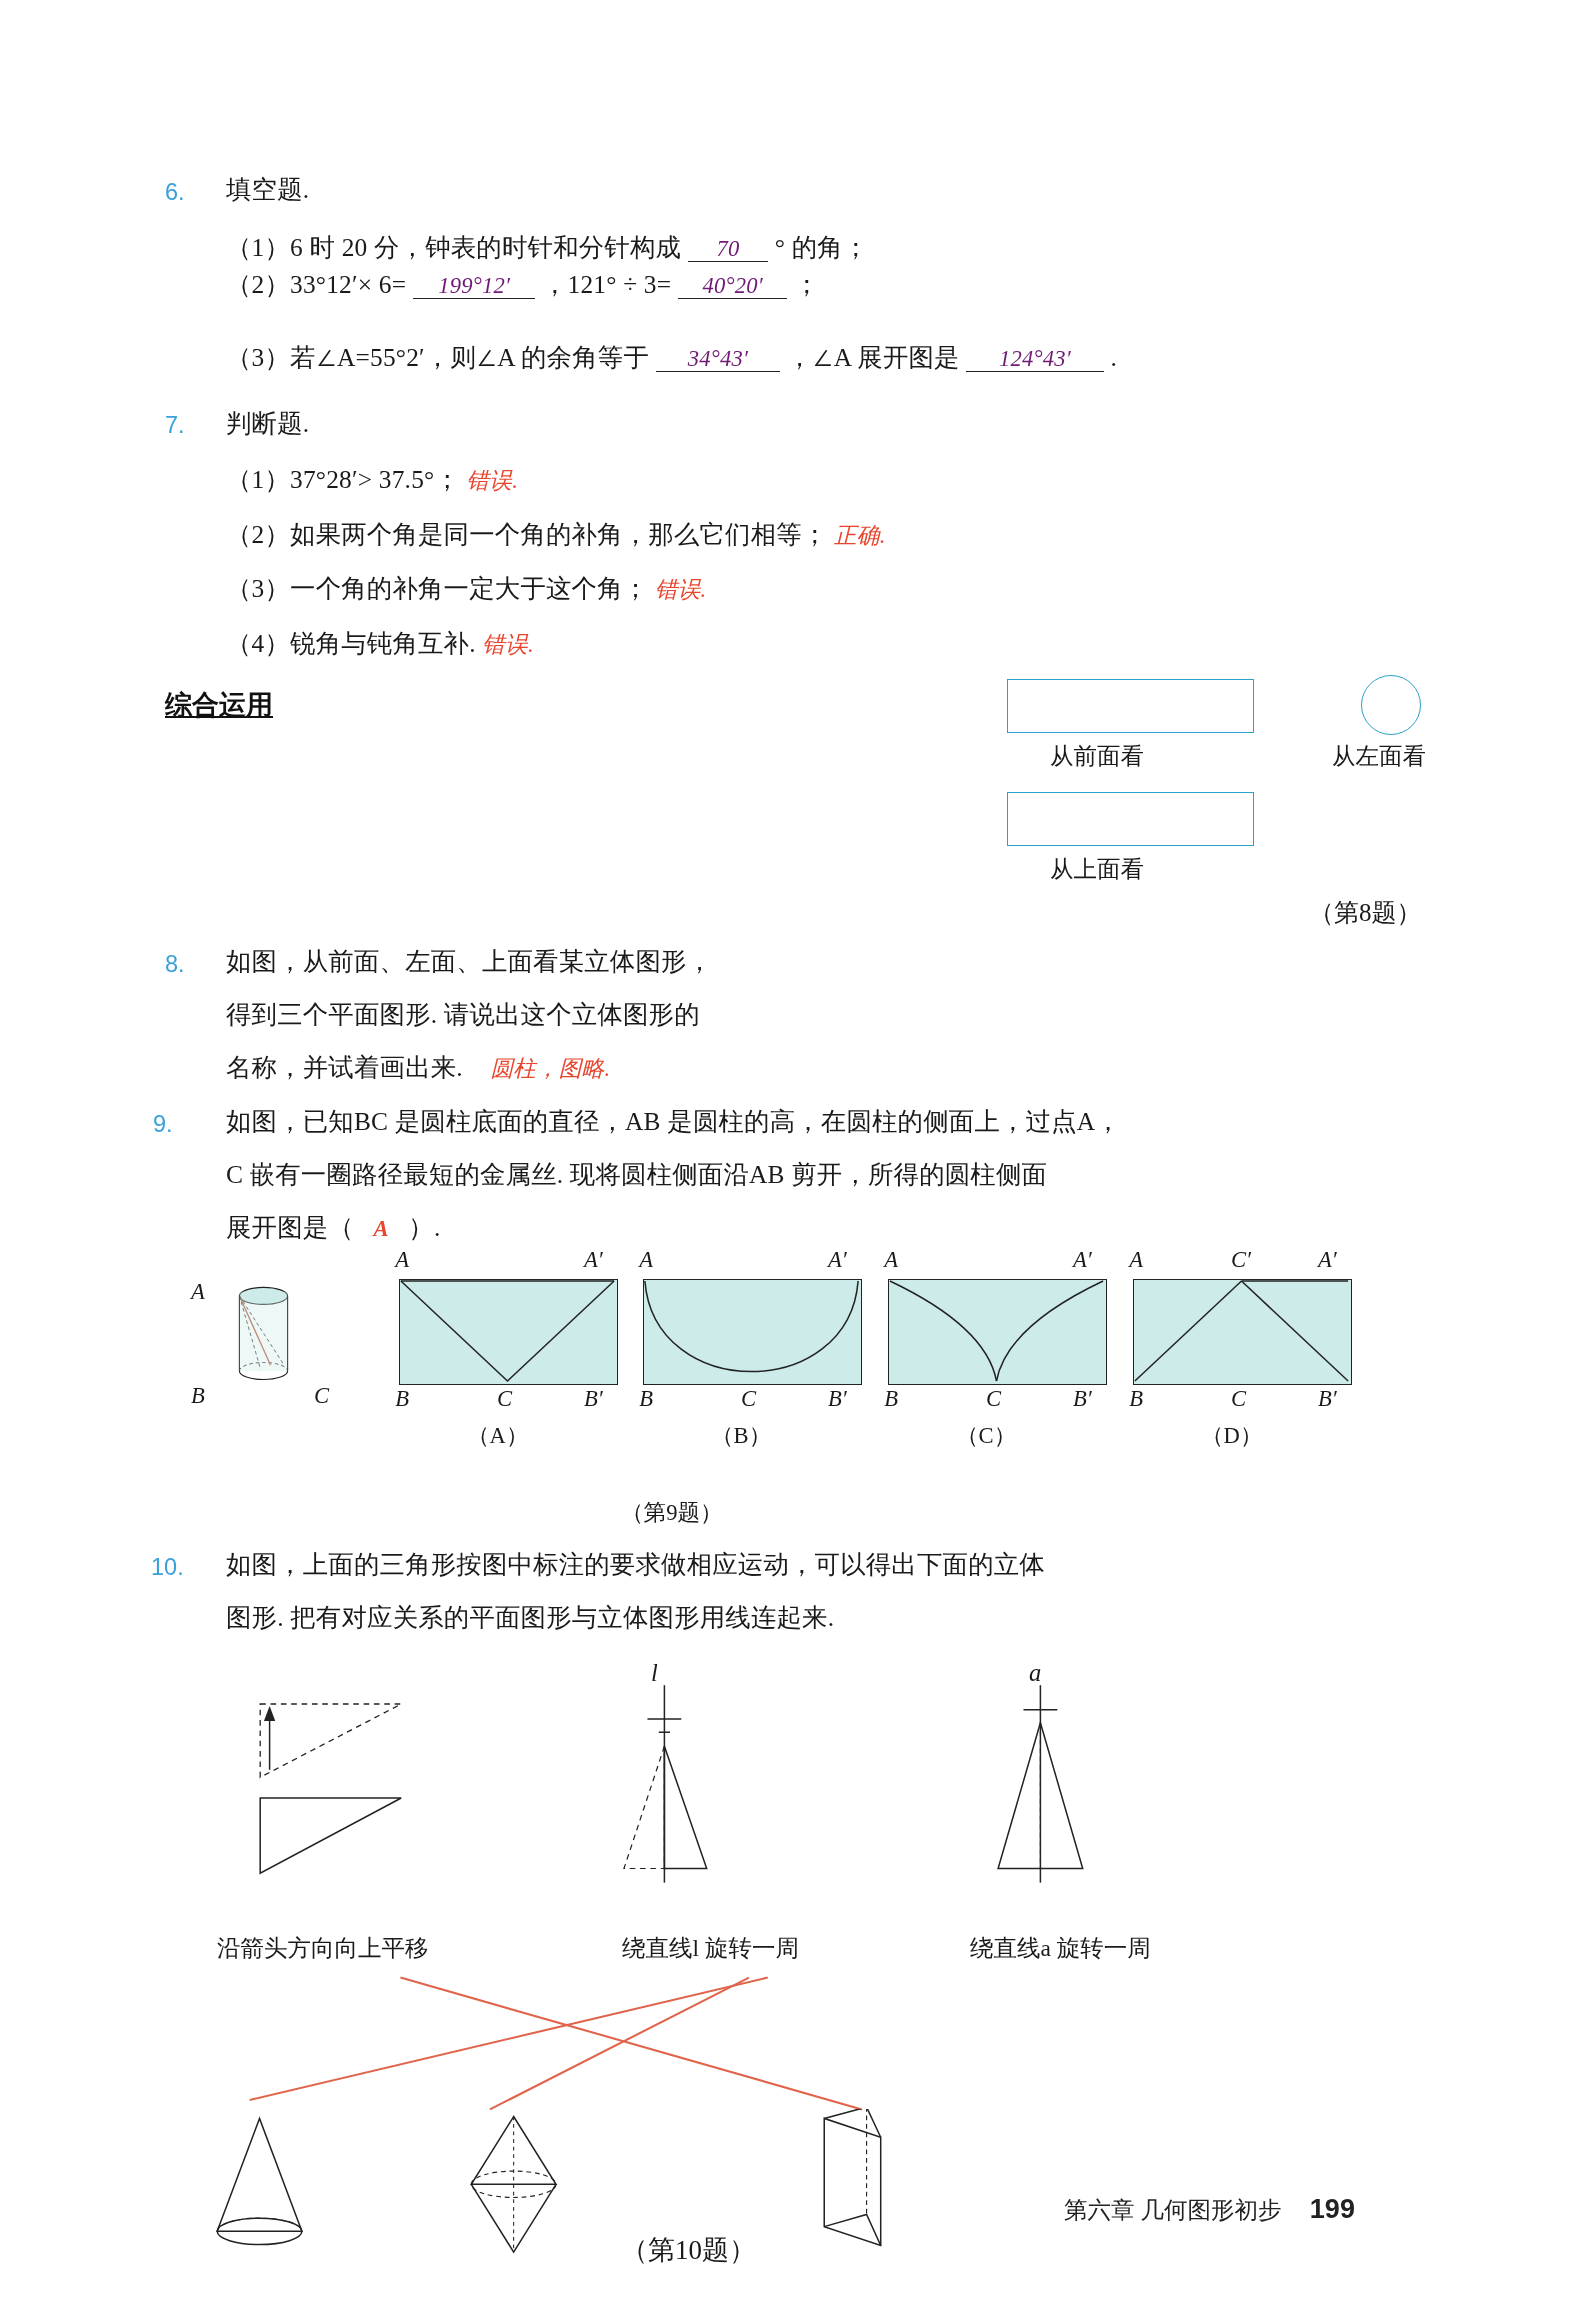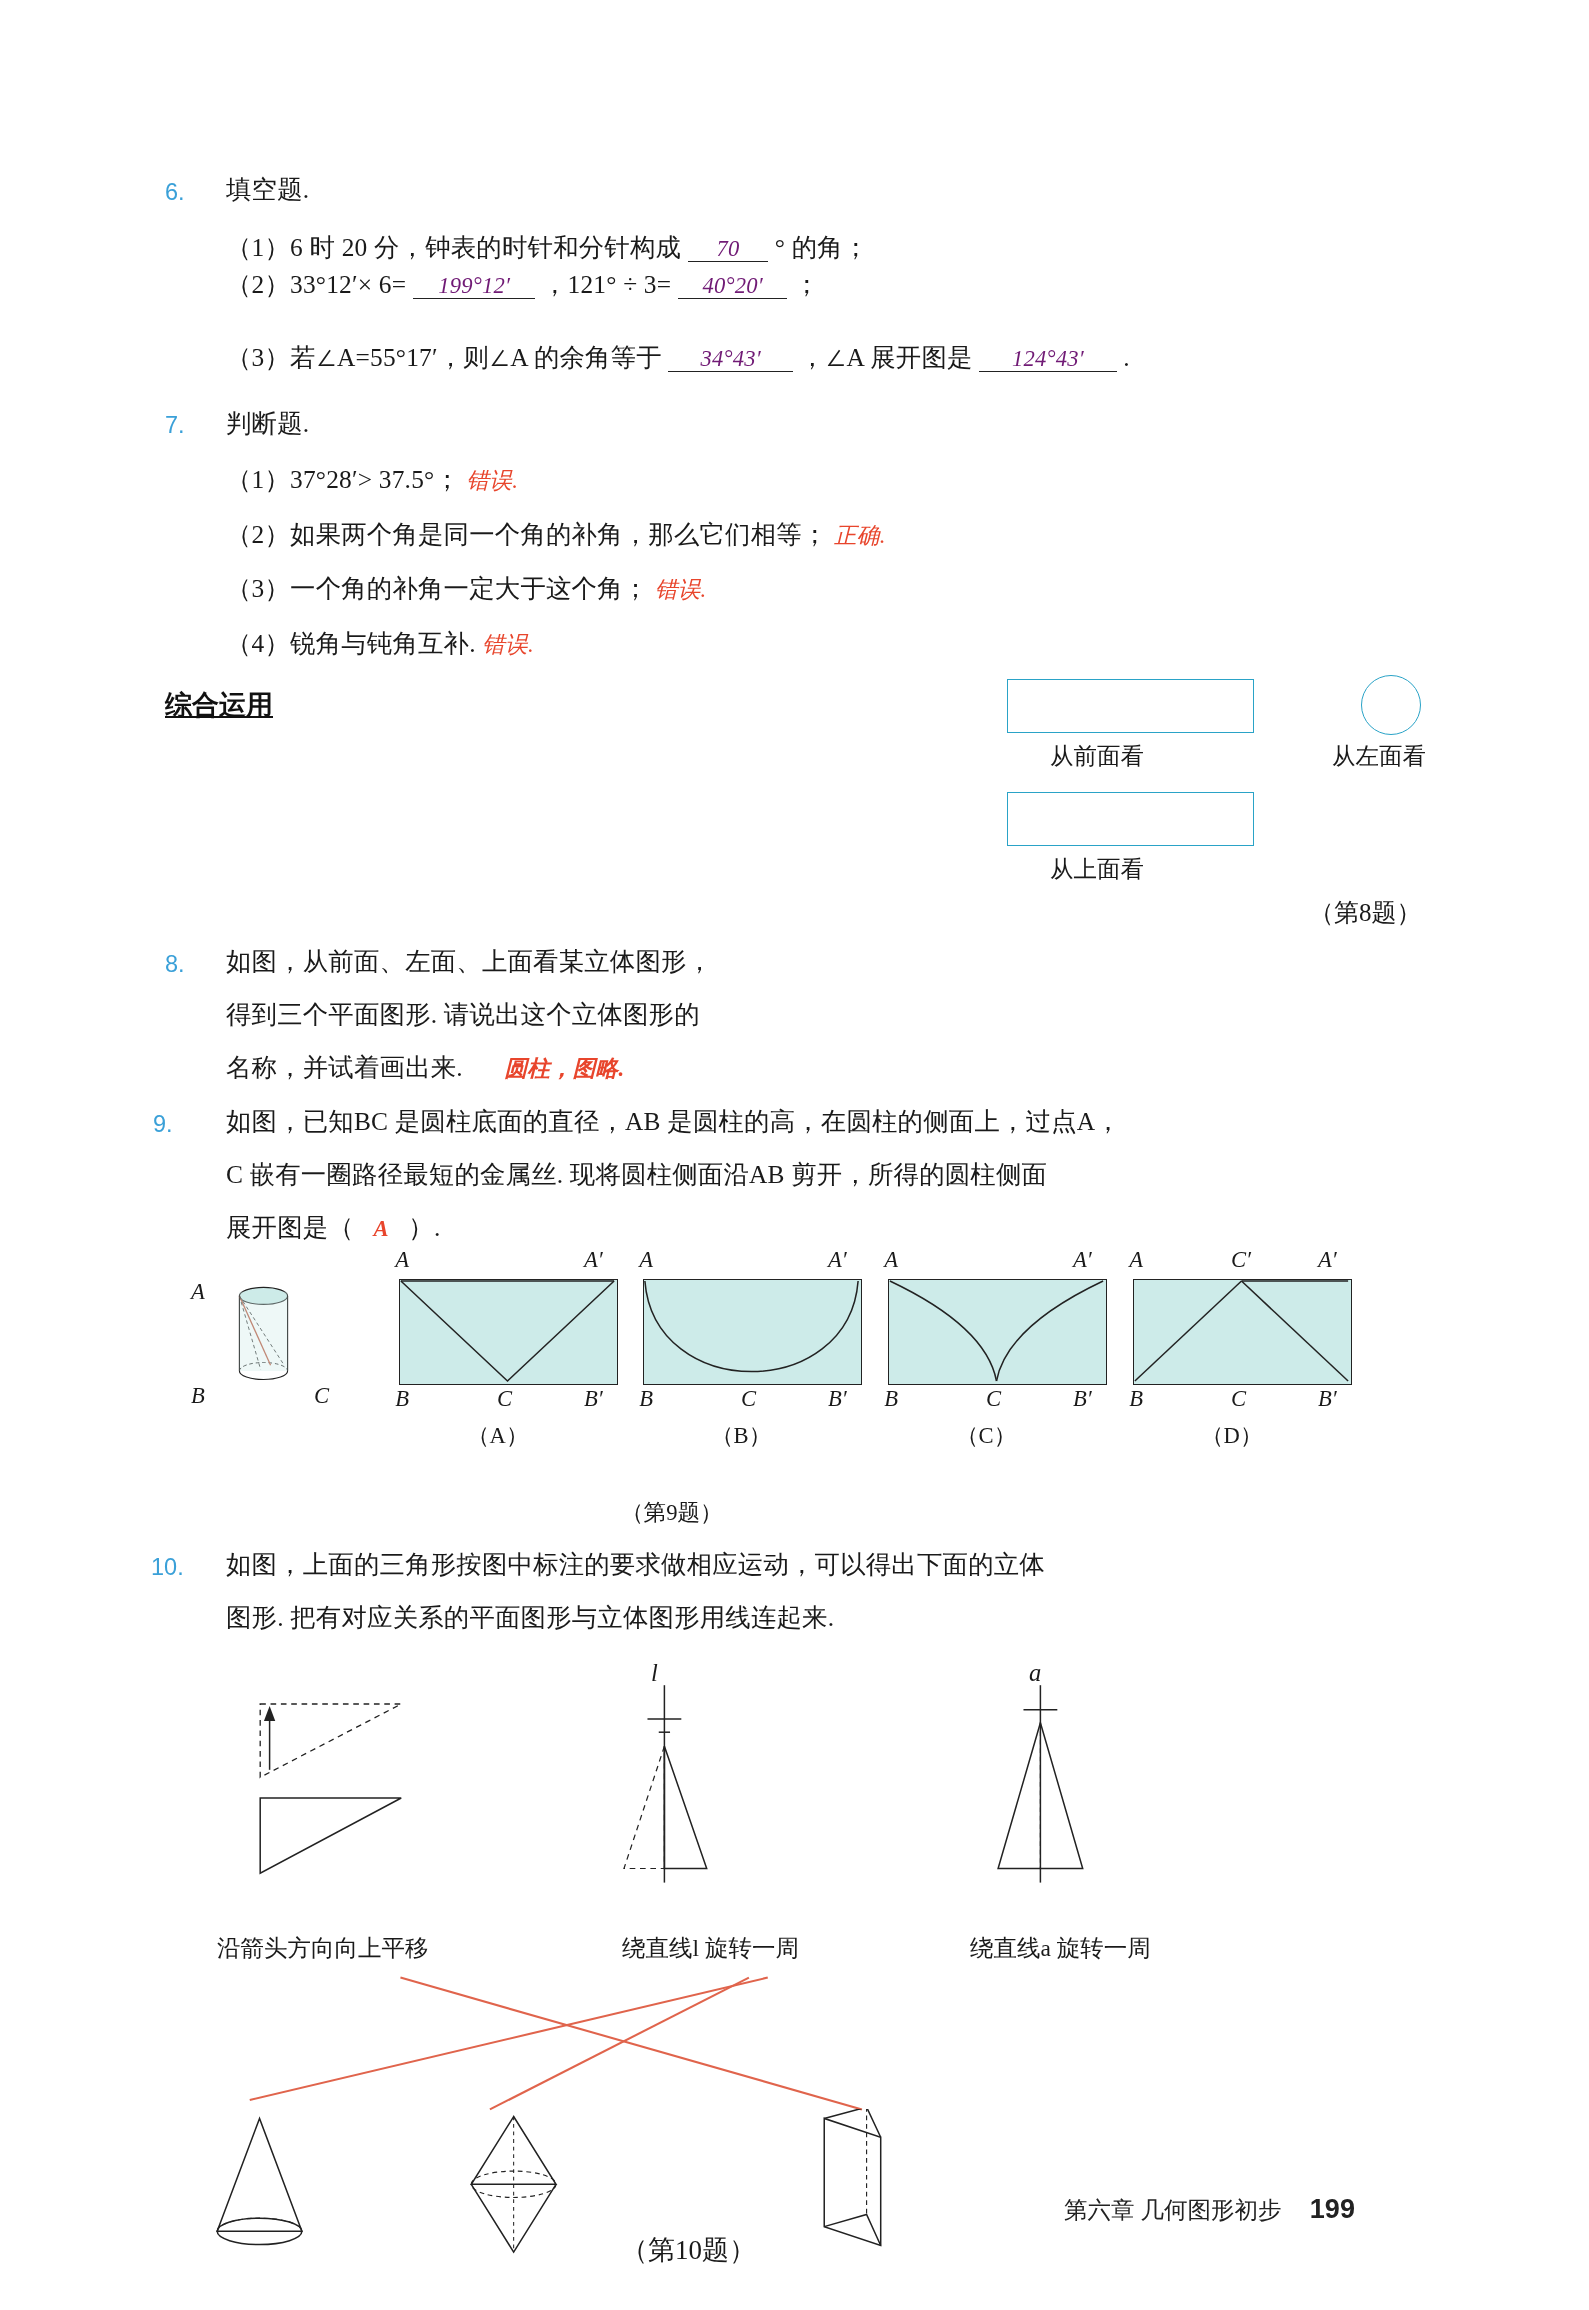--- a/index.html
+++ b/index.html
@@ -171,21 +171,21 @@
 
   <div class="row body-text" id="i6-2">
     <span>（2）33°12′× 6=</span>
     <span class="fill" style="width:115px;">199°12′</span>
     <span>，121° ÷ 3=</span>
     <span class="fill" style="width:102px;">40°20′</span>
     <span>；</span>
   </div>
 
   <div class="row body-text" id="i6-3">
-    <span>（3）若∠A=55°17′，则∠A 的余角等于</span>
+    <span>（3）若∠A=55°2′，则∠A 的余角等于</span>
     <span class="fill" style="width:117px;">34°43′</span>
     <span>，∠A 展开图是</span>
     <span class="fill" style="width:130px;">124°43′</span>
     <span>.</span>
   </div>
 
   <div class="row num" id="i7-num">7.</div>
   <div class="row body-text" id="i7-title">判断题.</div>
 
   <div class="row body-text" id="i7-1">
@@ -205,21 +205,21 @@
     <span class="ans-red">错误.</span>
   </div>
 
   <div class="row heading-bold" id="sec-head">综合运用</div>
 
   <div class="row num" id="i8-num">8.</div>
   <div class="row body-text" id="i8-l1">如图，从前面、左面、上面看某立体图形，</div>
   <div class="row body-text" id="i8-l2">得到三个平面图形. 请说出这个立体图形的</div>
   <div class="row body-text" id="i8-l3">
     <span>名称，并试着画出来.</span>
-    <span class="ans-red" style="margin-left:35px;font-weight:bold;">圆柱，图略.</span>
+    <span class="ans-red" style="margin-left:21px;">圆柱，图略.</span>
   </div>
 
   <div class="fig8">
     <div class="rect-front"></div>
     <div class="rect-top"></div>
     <div class="circ"></div>
     <div class="cap cap-front">从前面看</div>
     <div class="cap cap-left">从左面看</div>
     <div class="cap cap-top">从上面看</div>
     <div class="cap cap-no">（第8题）</div>

